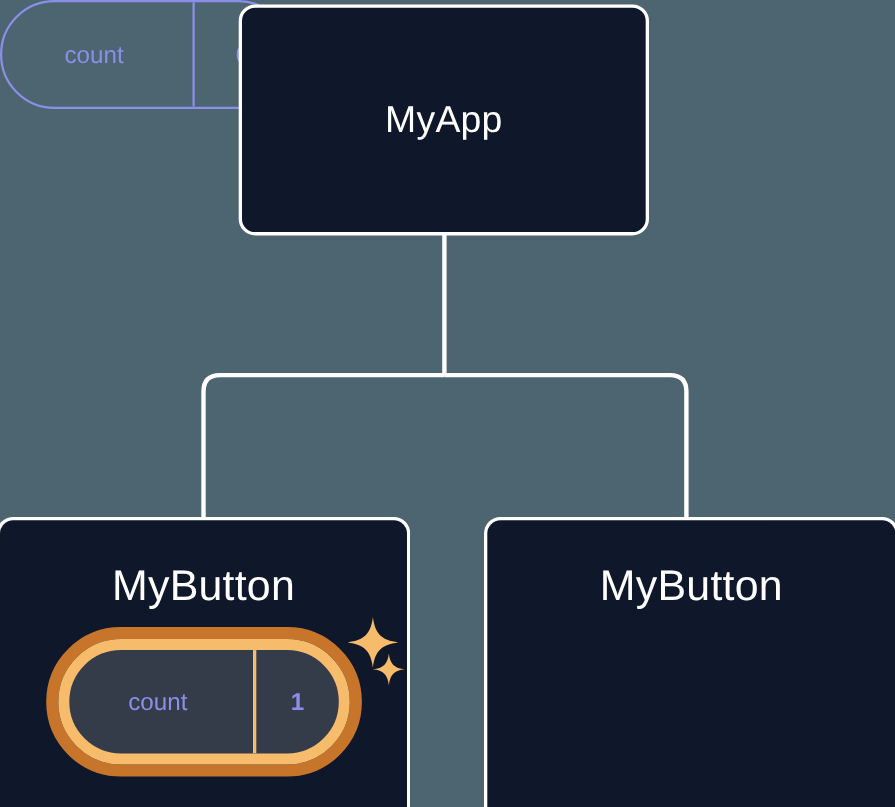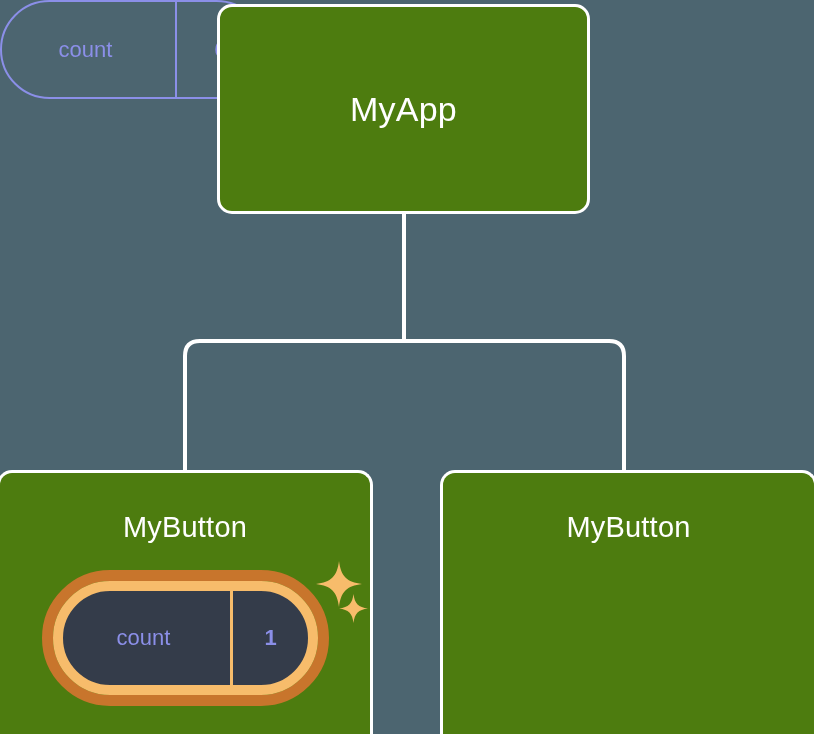--- a/index.html
+++ b/index.html
@@ -28,21 +28,21 @@
     top: 0;
     width: 814px;
     height: 734px;
     pointer-events: none;
   }
 
   
   .node {
     position: absolute;
     box-sizing: border-box;
-    background: #4d7c0f;
+    background: #0f172a;
     border: 3px solid #ffffff;
     border-radius: 15px;
     display: flex;
     flex-direction: column;
     align-items: center;
   }
   .node-title {
     color: #ffffff;
     font-size: 34px;
     font-weight: 400;
@@ -70,21 +70,21 @@
   }
   #node-child-left {
     left: -3px;
     width: 376px;
   }
   #node-child-right {
     left: 440px;
     width: 377px;
   }
   .node-child .node-title {
-    font-size: 29px;
+    font-size: 39px;
   }
   .pill {
     box-sizing: border-box;
     display: flex;
     align-items: center;
     background: transparent;
     border: 2px solid #8b8fe8;
     border-radius: 999px;
     overflow: hidden;
   }

